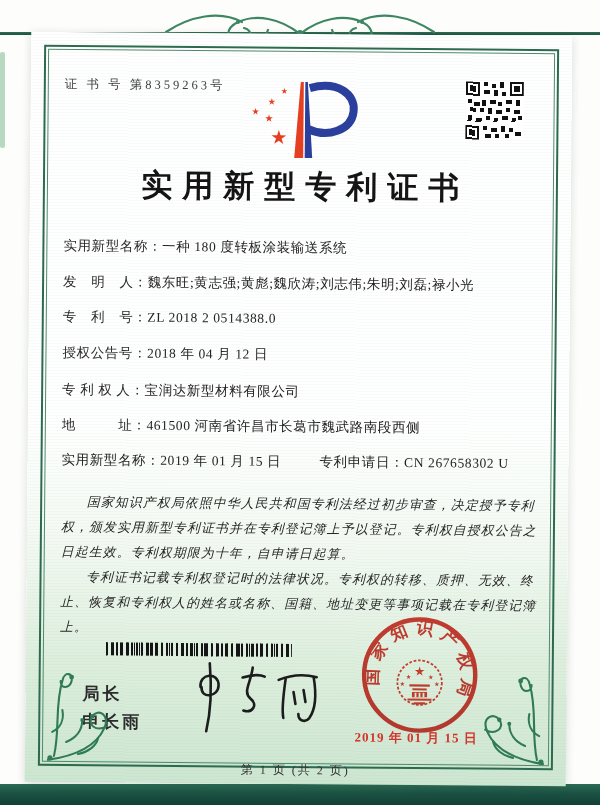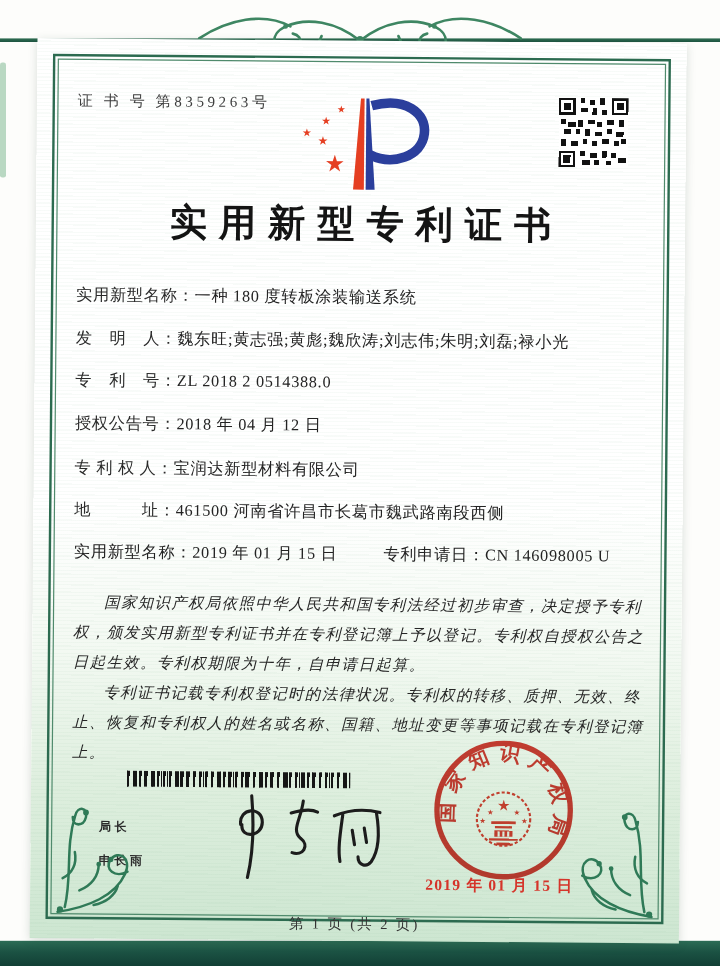--- a/index.html
+++ b/index.html
@@ -54,21 +54,21 @@
     color:#262626; }
   .body-text p { text-indent:2em; }
   
   .barcode { position:absolute; left:80px; top:610px; width:186px; height:13px;
     background-image:
       repeating-linear-gradient(90deg,#151515 0 2px, transparent 2px 5px),
       repeating-linear-gradient(90deg,#151515 0 1px, transparent 1px 7px),
       repeating-linear-gradient(90deg,#151515 0 1px, transparent 1px 11px);
   }
   .director { position:absolute; left:57px; font-family:"Liberation Sans","DejaVu Sans",sans-serif;
-    font-size:10px; font-weight:700; letter-spacing:3px; color:#2b2b2b; }
+    font-size:17px; font-weight:700; letter-spacing:3px; color:#2b2b2b; }
   .director-label { top:650px; }
   .director-name  { top:678px; }
   .signature { position:absolute; left:165px; top:624px; width:136px; height:82px; }
   .seal { position:absolute; left:334px; top:580px; width:120px; height:120px;
     z-index:3; mix-blend-mode:multiply; opacity:.95; }
   .seal-date { position:absolute; left:296px; top:694px; width:190px; text-align:center;
     color:#d5342a; font-size:13px; font-weight:700; letter-spacing:1px; z-index:3; }
   .page-footer { position:absolute; left:0; width:100%; top:728px; text-align:center;
     font-size:12px; color:#333; letter-spacing:2px; }
   svg { display:block; width:100%; height:100%; }
@@ -226,21 +226,21 @@
     <span class="f-label">授权公告号：</span><span class="f-value">2018 年 04 月 12 日</span>
   </div>
   <div class="field-row" style="top:349px">
     <span class="f-label">专 利 权 人：</span><span class="f-value">宝润达新型材料有限公司</span>
   </div>
   <div class="field-row" style="top:384px">
     <span class="f-label">地　　　址：</span><span class="f-value">461500 河南省许昌市长葛市魏武路南段西侧</span>
   </div>
   <div class="field-row grant-row" style="top:419px">
     <span class="grant-left"><span>实用新型名称：</span><span>2019 年 01 月 15 日</span></span>
-    <span><span>专利申请日：</span><span>CN 146098005 U</span></span>
+    <span><span>专利申请日：</span><span>CN 267658302 U</span></span>
   </div>
 
   <div class="body-text">
     <p>国家知识产权局依照中华人民共和国专利法经过初步审查，决定授予专利权，颁发实用新型专利证书并在专利登记簿上予以登记。专利权自授权公告之日起生效。专利权期限为十年，自申请日起算。</p>
     <p>专利证书记载专利权登记时的法律状况。专利权的转移、质押、无效、终止、恢复和专利权人的姓名或名称、国籍、地址变更等事项记载在专利登记簿上。</p>
   </div>
 
   <div class="barcode"></div>
 
   <div class="director director-label">局长</div>

